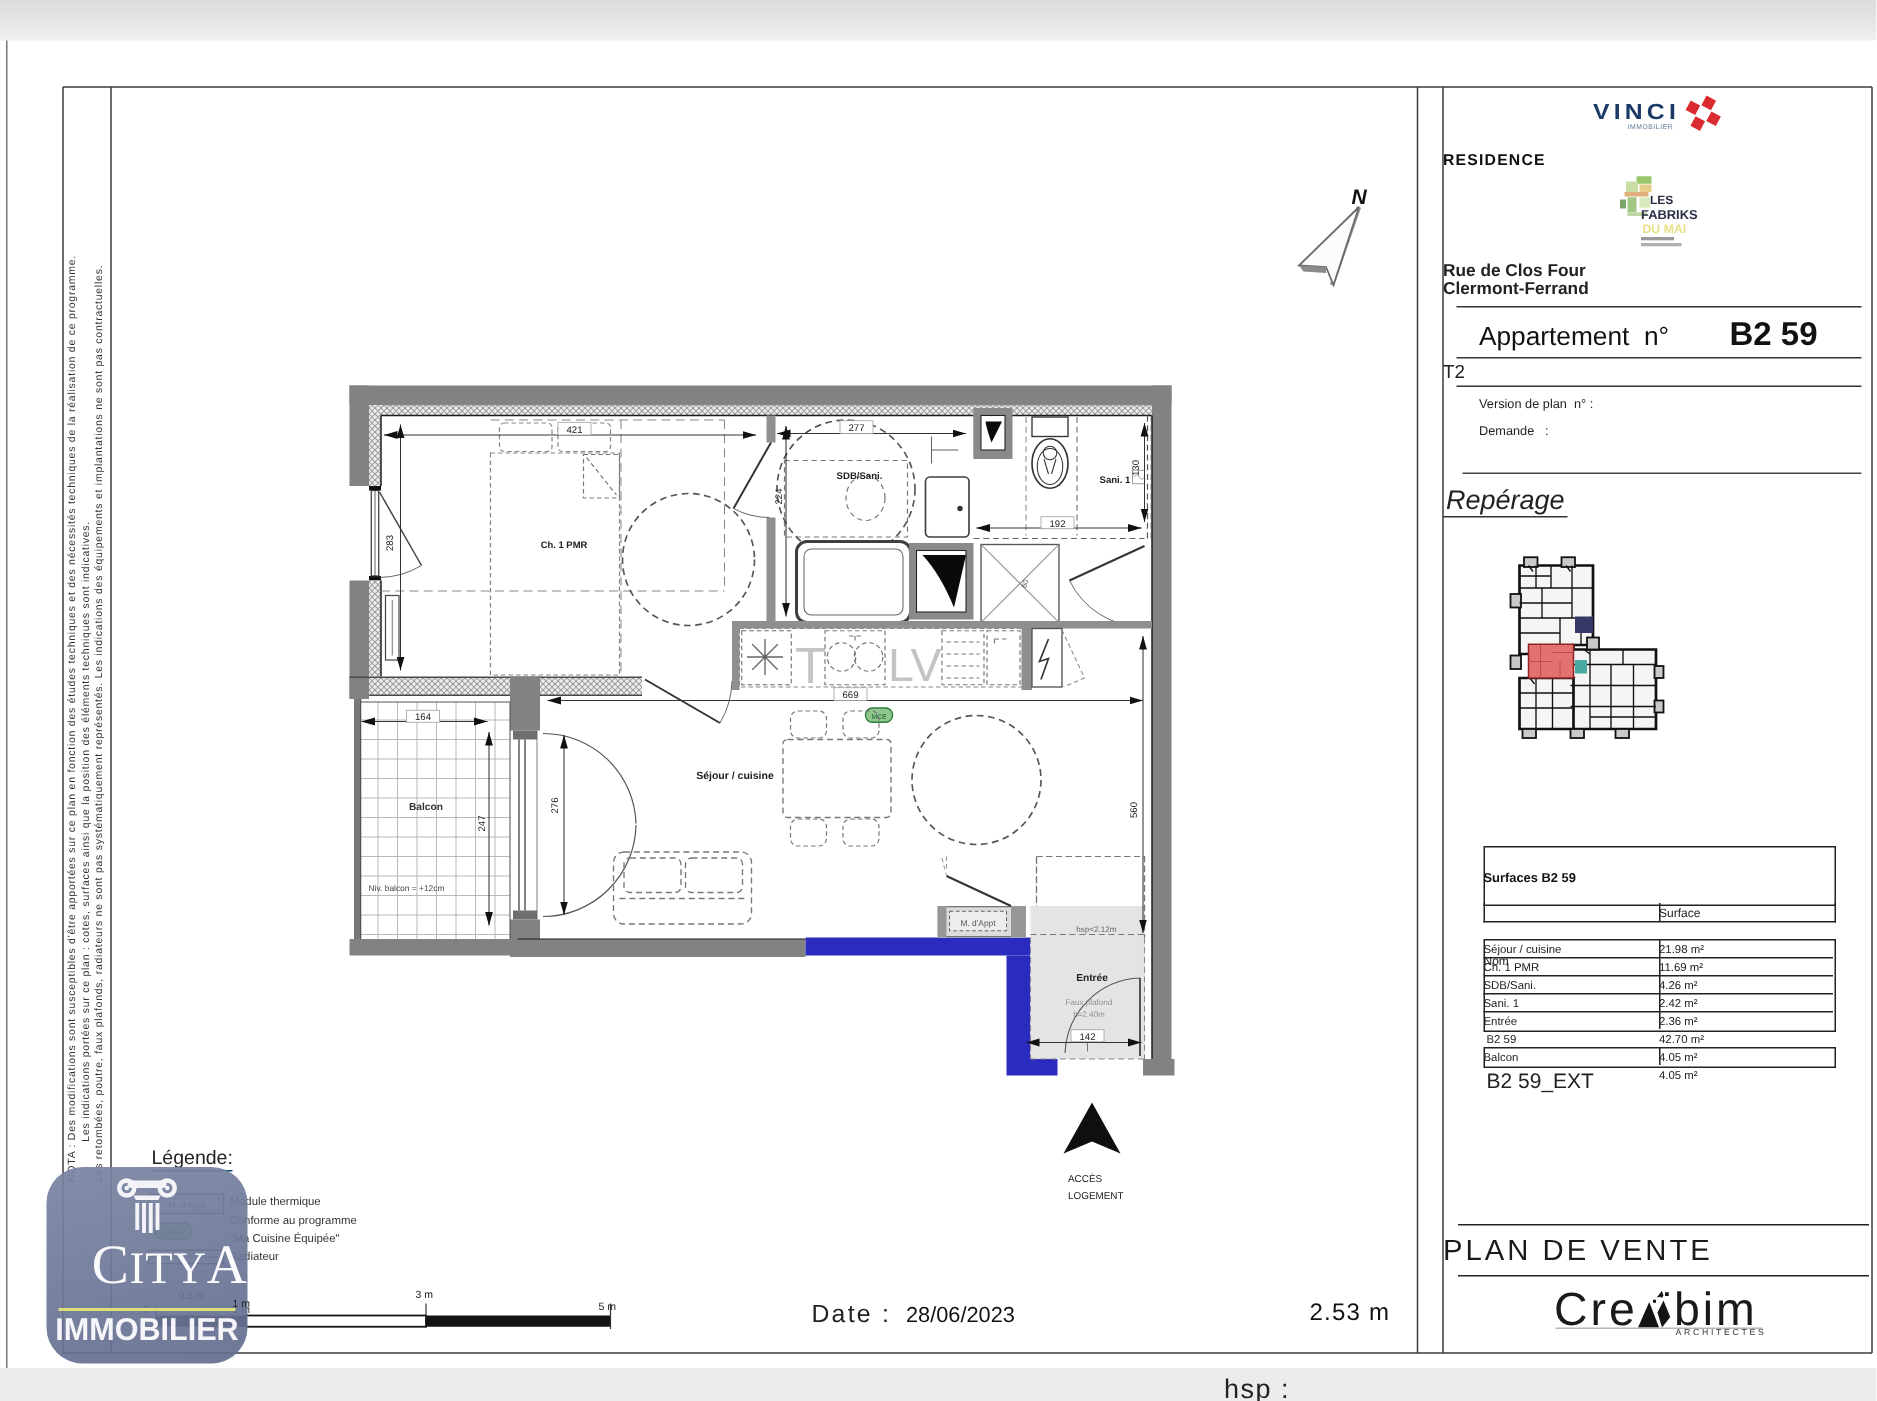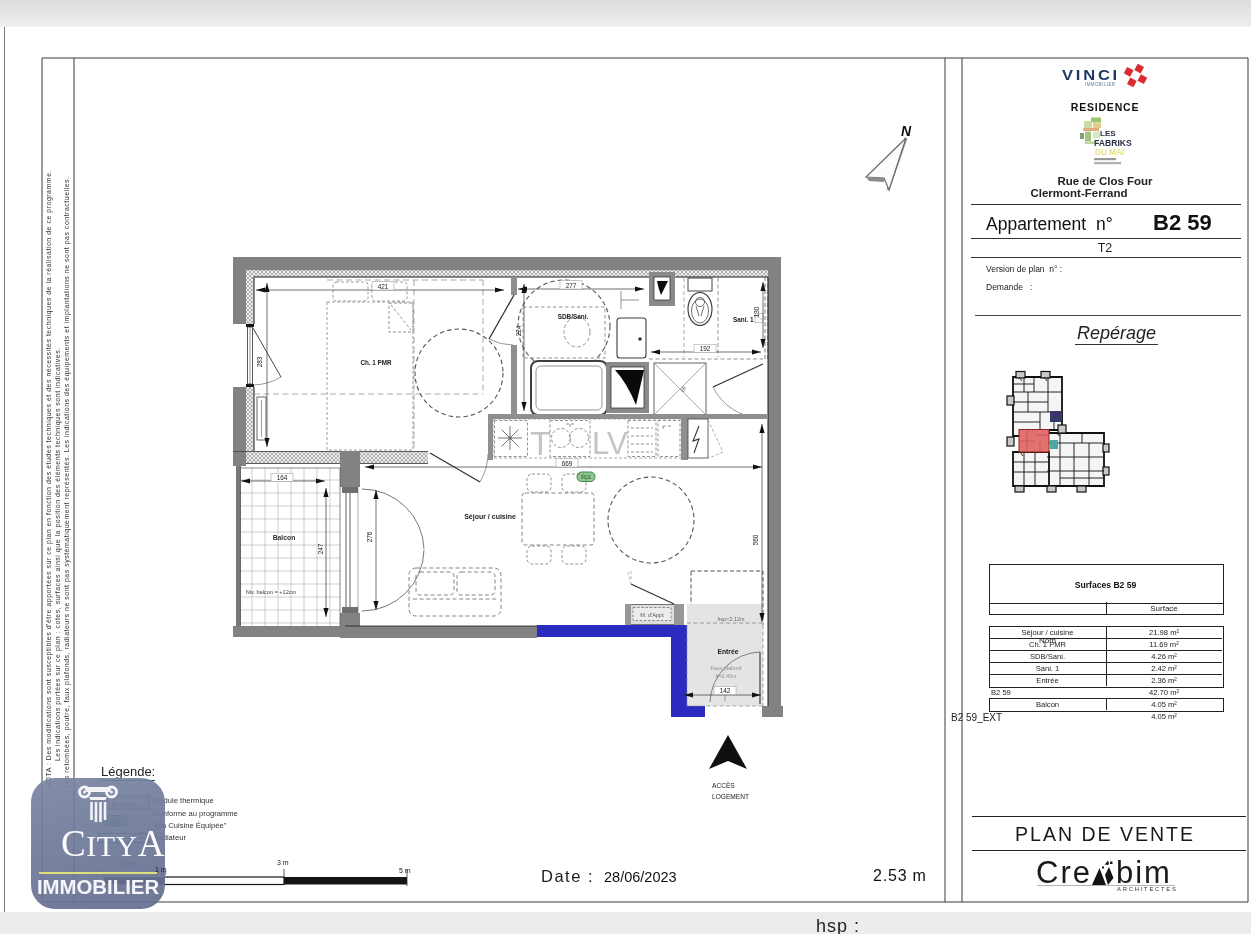--- a/index.html
+++ b/index.html
@@ -1,16 +1,16 @@
 <!DOCTYPE html>
 <html><head><meta charset="utf-8">
 <style>
 html,body{margin:0;padding:0;width:1251px;height:934px;background:#ffffff;font-family:"Liberation Sans",sans-serif;overflow:hidden;position:relative}
 .abs{position:absolute}
-.ctr{text-align:center}
+.ctr{}
 </style></head><body>
 
 <div class="abs" style="left:0;top:0;width:1251px;height:27px;background:linear-gradient(#dcdcdc,#efefef)"></div>
 
 <div class="abs" style="left:0;top:912px;width:1251px;height:22px;background:#ececec"></div>
 
 <div class="abs" style="left:4px;top:27px;width:1px;height:885px;background:#777"></div>
 <svg class="abs" style="left:0;top:0" width="1251" height="934" viewBox="0 0 1251 934">
 <defs>
 <pattern id="ins" width="4" height="4" patternUnits="userSpaceOnUse">
@@ -593,21 +593,21 @@
 <div class="abs ctr" style="left:1106px;top:675.5px;width:116px;font-size:7.6px;color:#222">2.36 m²</div>
 
 <div class="abs" style="left:991px;top:687.5px;font-size:7.6px;color:#222">B2 59</div>
 <div class="abs ctr" style="left:1106px;top:687.5px;width:116px;font-size:7.6px;color:#222">42.70 m²</div>
 
 <div class="abs" style="left:989px;top:698px;width:233px;height:12px;border:1px solid #222"></div>
 <div class="abs" style="left:1106px;top:698px;width:1px;height:12px;background:#222"></div>
 <div class="abs ctr" style="left:989px;top:699.5px;width:117px;font-size:7.6px;color:#222">Balcon</div>
 <div class="abs ctr" style="left:1106px;top:699.5px;width:116px;font-size:7.6px;color:#222">4.05 m²</div>
 
-<div class="abs" style="left:951px;top:711.5px;font-size:10px;color:#222">B2 59_EXT</div>
+<div class="abs" style="left:991px;top:711.5px;font-size:14px;color:#222">B2 59_EXT</div>
 <div class="abs ctr" style="left:1106px;top:711.5px;width:116px;font-size:7.6px;color:#222">4.05 m²</div>
 
 <div class="abs" style="left:972px;top:816px;width:274px;height:1.2px;background:#222"></div>
 <div class="abs" style="left:972px;top:850px;width:274px;height:1.2px;background:#222"></div>
 
 <div class="abs ctr" style="left:962px;top:823px;width:286px;font-size:19.5px;color:#1a1a1a;letter-spacing:2px">PLAN DE VENTE</div>
 
 <div class="abs" style="left:1036px;top:855px;font-size:31px;color:#1a1a1a;letter-spacing:2px">Cre<span style="display:inline-block;width:24px;position:relative"><svg class="abs" style="left:-1px;top:-23px" width="25" height="26" viewBox="0 0 25 26">
         <path d="M1,25 L8.5,8 L15,25 Z" fill="#141414"></path>
         <path d="M14,15 L18,7 L22.5,18 L17,25 Z" fill="#141414"></path>

